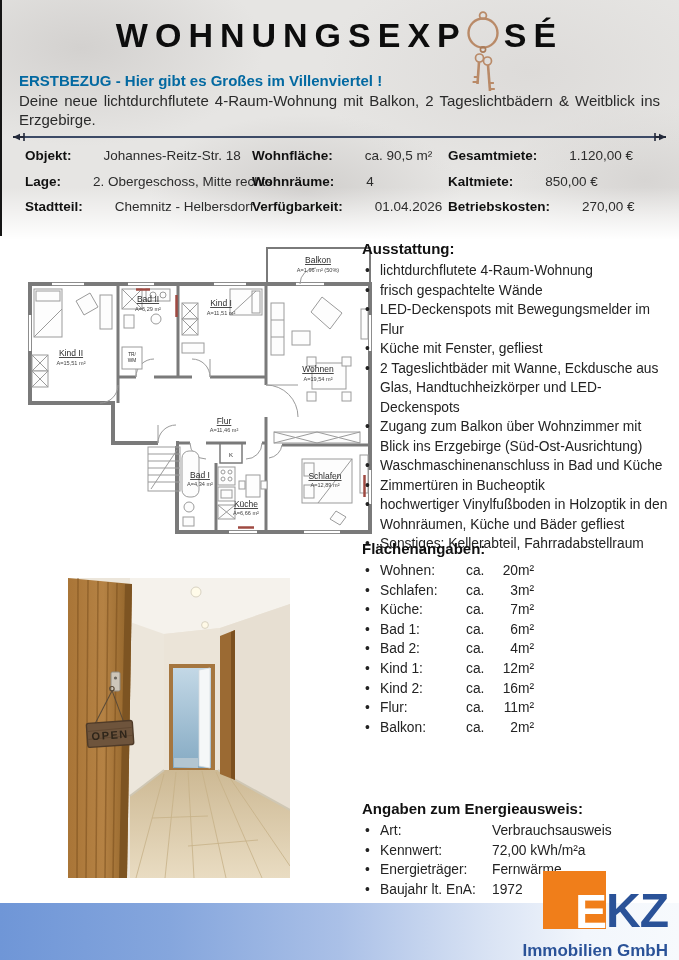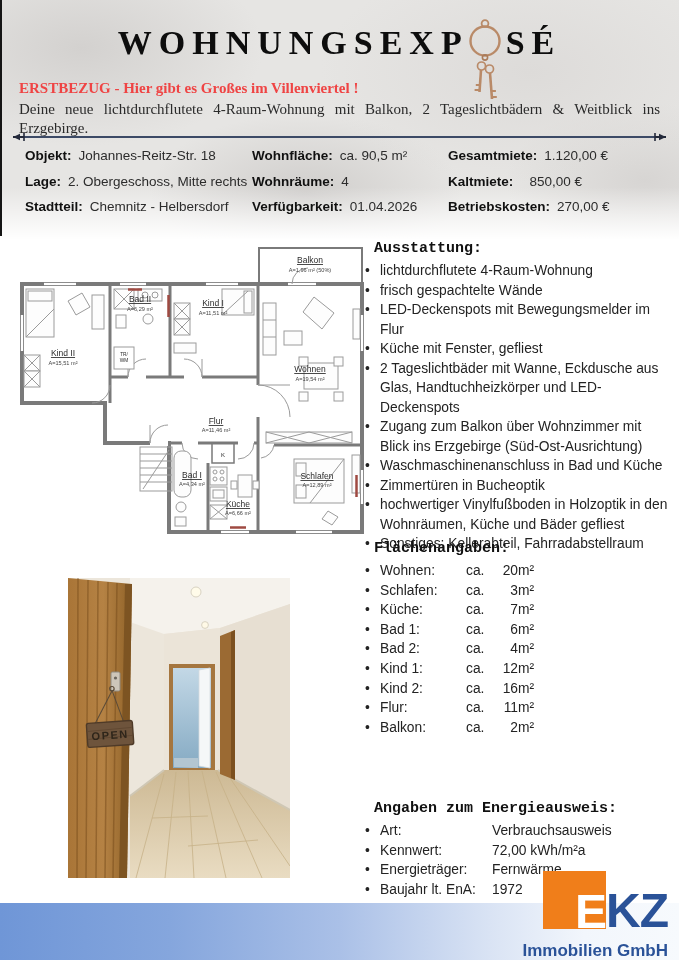--- a/index.html
+++ b/index.html
@@ -10,45 +10,45 @@
     background:
       linear-gradient(to bottom, rgba(255,255,255,0) 78%, #ffffff 100%),
       radial-gradient(ellipse 260px 140px at 12% 20%, #d3d1cf 0%, rgba(211,209,207,0) 70%),
       radial-gradient(ellipse 300px 160px at 78% 30%, #dddbd9 0%, rgba(221,219,217,0) 70%),
       radial-gradient(ellipse 240px 120px at 45% 80%, #d0cecc 0%, rgba(208,206,204,0) 65%),
       radial-gradient(ellipse 200px 110px at 95% 75%, #d7d5d3 0%, rgba(215,213,211,0) 70%),
       #e6e5e3;}
   .edge-left{position:absolute;left:0;top:0;width:2px;height:236px;background:#151515;}
 
   
-  .hero{position:absolute;left:0;top:8px;width:679px;font-family:Liberation Serif, serif;}
+  .hero{position:absolute;left:0;top:0;width:679px;}
   .title{margin:14px 0 0 0;text-align:center;font-size:34px;font-weight:bold;
          letter-spacing:7px;color:#0d0d0d;display:flex;justify-content:center;align-items:center;}
   .key-wrap{position:relative;width:38px;height:42px;display:inline-block;margin:0 2px 0 -3px;}
   .key-wrap svg{position:absolute;left:0;top:-3px;overflow:visible;}
-  .headline{margin:16px 19px 0 19px;font-size:15px;font-weight:bold;color:#ef4444;}
+  .headline{margin:16px 19px 0 19px;font-size:15px;font-weight:bold;color:#0369a1;}
   .subhead{margin:3px 19px 0 19px;font-size:15px;line-height:1.26;color:#2a2a2a;text-align:justify;}
 
   .divider{position:absolute;left:0;top:130px;width:679px;height:14px;}
 
   
   .info{position:absolute;left:25px;top:143px;width:630px;font-size:13.5px;}
   .info-row{display:grid;grid-template-columns:227px 196px 1fr;height:25.5px;align-items:center;}
-  .cell{display:flex;align-items:flex-start;white-space:nowrap;}
+  .cell{display:flex;align-items:flex-start;white-space:nowrap;gap:25px;}
   .cell .lbl{font-weight:bold;margin-right:7px;color:#111;}
   .cell .val{color:#2c2c2c;}
   .cell.money .val{flex:1;text-align:right;margin-right:73px;}
 
   
-  .floorplan{position:absolute;left:16px;top:245px;width:349px;height:292px;background:#fff;}
+  .floorplan{position:absolute;left:24px;top:245px;width:349px;height:292px;background:#fff;}
   .floorplan svg{width:100%;height:100%;}
 
   
   .sec{position:absolute;left:358px;width:312px;}
-  .sec h3{margin:0 0 4px 16px;font-size:15px;font-weight:bold;color:#111;font-family:Liberation Mono, monospace;}
+  .sec h3{margin:0 0 4px 4px;font-size:15px;font-weight:bold;color:#111;}
   .sec ul{margin:0;padding:0;list-style:none;}
   .sec li{position:relative;padding-left:22px;font-size:13.8px;line-height:19.5px;color:#232323;}
   .sec li::before{content:"•";position:absolute;left:7px;top:0;}
   .features{top:240px;}
   .areas{top:540px;}
   .arow{position:relative;padding-left:22px;font-size:13.8px;line-height:19.6px;color:#232323;display:flex;}
   .arow::before{content:"•";position:absolute;left:7px;top:0;}
   .aname{width:86px;}
   .aca{width:30px;}
   .aval{width:22px;text-align:right;}

